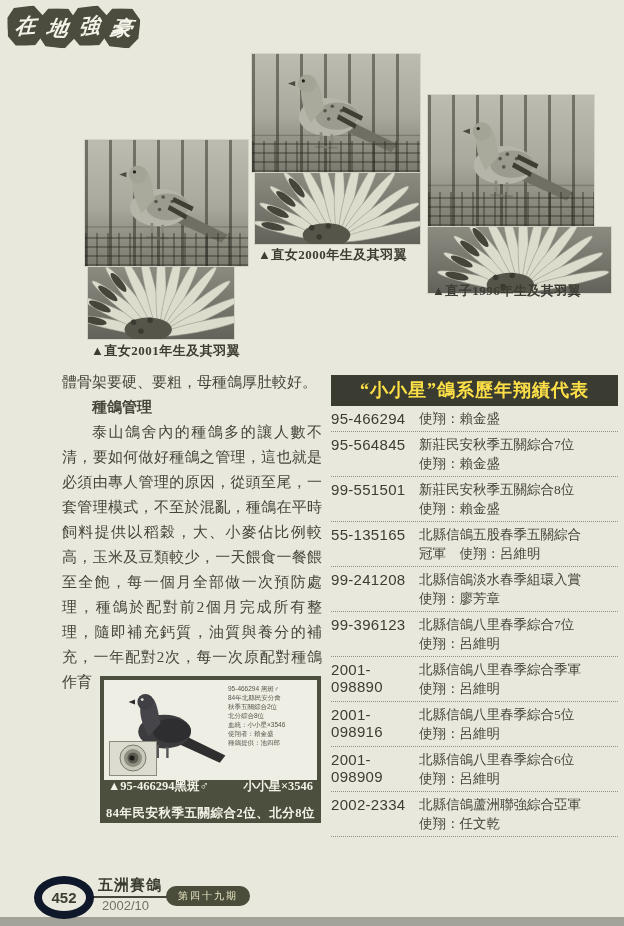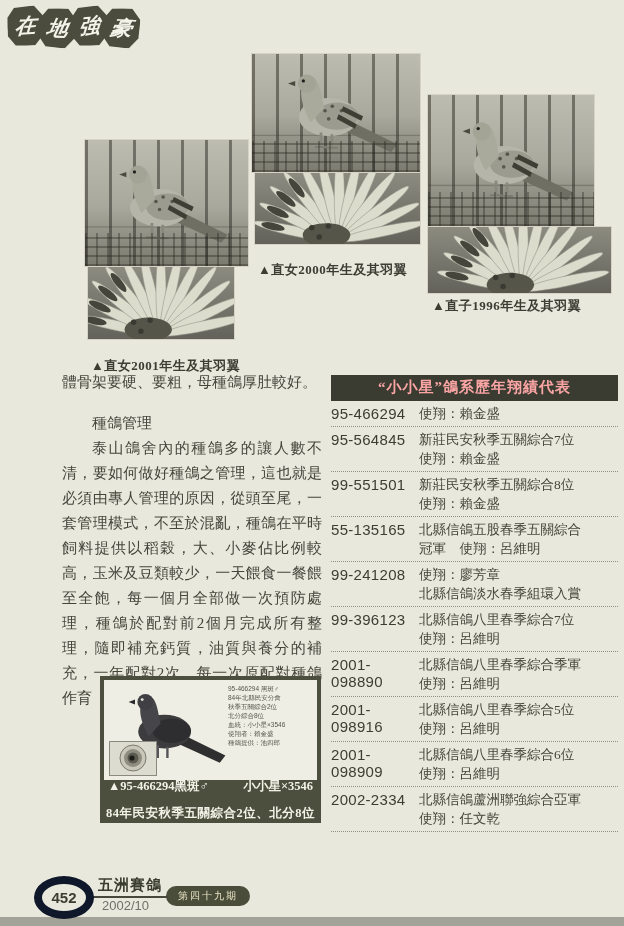--- a/index.html
+++ b/index.html
@@ -35,45 +35,45 @@
     content:"";position:absolute;left:0;right:0;bottom:0;height:26%;
     background:
       repeating-linear-gradient(90deg,rgba(35,35,30,.35) 0 2px,rgba(0,0,0,0) 2px 11px),
       repeating-linear-gradient(0deg,rgba(35,35,30,.35) 0 2px,rgba(0,0,0,0) 2px 9px);
   }
   .photo svg.bird{position:absolute;left:6%;bottom:2%;width:88%;height:92%;}
   .wingphoto{background:linear-gradient(180deg,#8b8b80 0%,#73736a 60%,#62625a 100%);}
   .wingphoto svg{position:absolute;inset:0;width:100%;height:100%;}
   .caption{
     position:absolute;font-size:13px;font-weight:600;color:#3d3d34;
-    letter-spacing:.5px;white-space:nowrap;margin-top:15px;
+    letter-spacing:.5px;white-space:nowrap;
   }
   
   .article{position:absolute;left:62px;top:370px;width:260px;
     font-size:15px;line-height:25px;text-align:justify;color:#45453c;}
-  .article .head{font-weight:normal;text-indent:2em;margin-top:16px;}
+  .article .head{font-weight:bold;text-indent:2em;}
   .article .p2{text-indent:2em;margin:0;}
   .article p{margin:0;}
   
   .card{position:absolute;left:100px;top:676px;width:221px;height:147px;
     background:#4c4f3d;padding:4px;box-sizing:border-box;}
   .card .inner{position:relative;background:#efeee4;height:100px;overflow:hidden;}
   .card .inner svg.darkbird{position:absolute;left:2px;top:2px;width:130px;height:96px;}
   .card .info{position:absolute;right:3px;top:4px;width:86px;
     font-size:6.5px;line-height:9px;color:#56564c;font-family:"Liberation Sans",sans-serif;}
   .card .eye{position:absolute;left:5px;bottom:4px;width:46px;height:33px;
     background:#dddcd0;border:1px solid #8a8a7e;}
   .card .eye svg{width:100%;height:100%;}
   .card .capbar{height:39px;color:#f3f2e8;font-weight:bold;
     display:flex;flex-direction:column;justify-content:center;gap:10px;}
   .card .capline1{display:flex;justify-content:space-between;padding:0 4px;font-size:12.5px;}
   .card .capline2{text-align:center;font-size:12.5px;letter-spacing:.5px;}
   
   .results{position:absolute;left:331px;top:375px;width:287px;}
-  .rtitle{background:#3b3c31;color:#fca5a5;font-weight:bold;font-size:15px;
+  .rtitle{background:#3b3c31;color:#fde047;font-weight:bold;font-size:18px;
     text-align:center;padding:3px 0 4px;letter-spacing:1px;}
   .trow{display:flex;border-bottom:1px dotted #8f8f83;padding:3px 0 3px;}
   .tid{width:88px;flex:none;font-family:"Liberation Sans",sans-serif;
     font-size:15px;color:#3d3d33;padding-top:1px;letter-spacing:.3px;}
   .tdesc{flex:1;font-size:13.5px;line-height:19px;color:#45453b;}
   
   .footer{position:absolute;left:34px;top:876px;display:flex;align-items:flex-start;}
   .pgoval{width:44px;height:27px;border:8px solid #0f172a;border-radius:50%;
     display:flex;align-items:center;justify-content:center;
     font-family:"Liberation Sans",sans-serif;font-weight:bold;font-size:15px;color:#3b3e30;
@@ -268,22 +268,22 @@
   <div class="trow">
     <div class="tid">55-135165</div>
     <div class="tdesc">
         <div>北縣信鴿五股春季五關綜合</div>
         <div>冠軍　使翔：呂維明</div>
       </div>
   </div>
   <div class="trow">
     <div class="tid">99-241208</div>
     <div class="tdesc">
+        <div>北縣信鴿淡水春季組環入賞</div>
         <div>使翔：廖芳章</div>
-        <div>北縣信鴿淡水春季組環入賞</div>
       </div>
   </div>
   <div class="trow">
     <div class="tid">99-396123</div>
     <div class="tdesc">
         <div>北縣信鴿八里春季綜合7位</div>
         <div>使翔：呂維明</div>
       </div>
   </div>
   <div class="trow">

